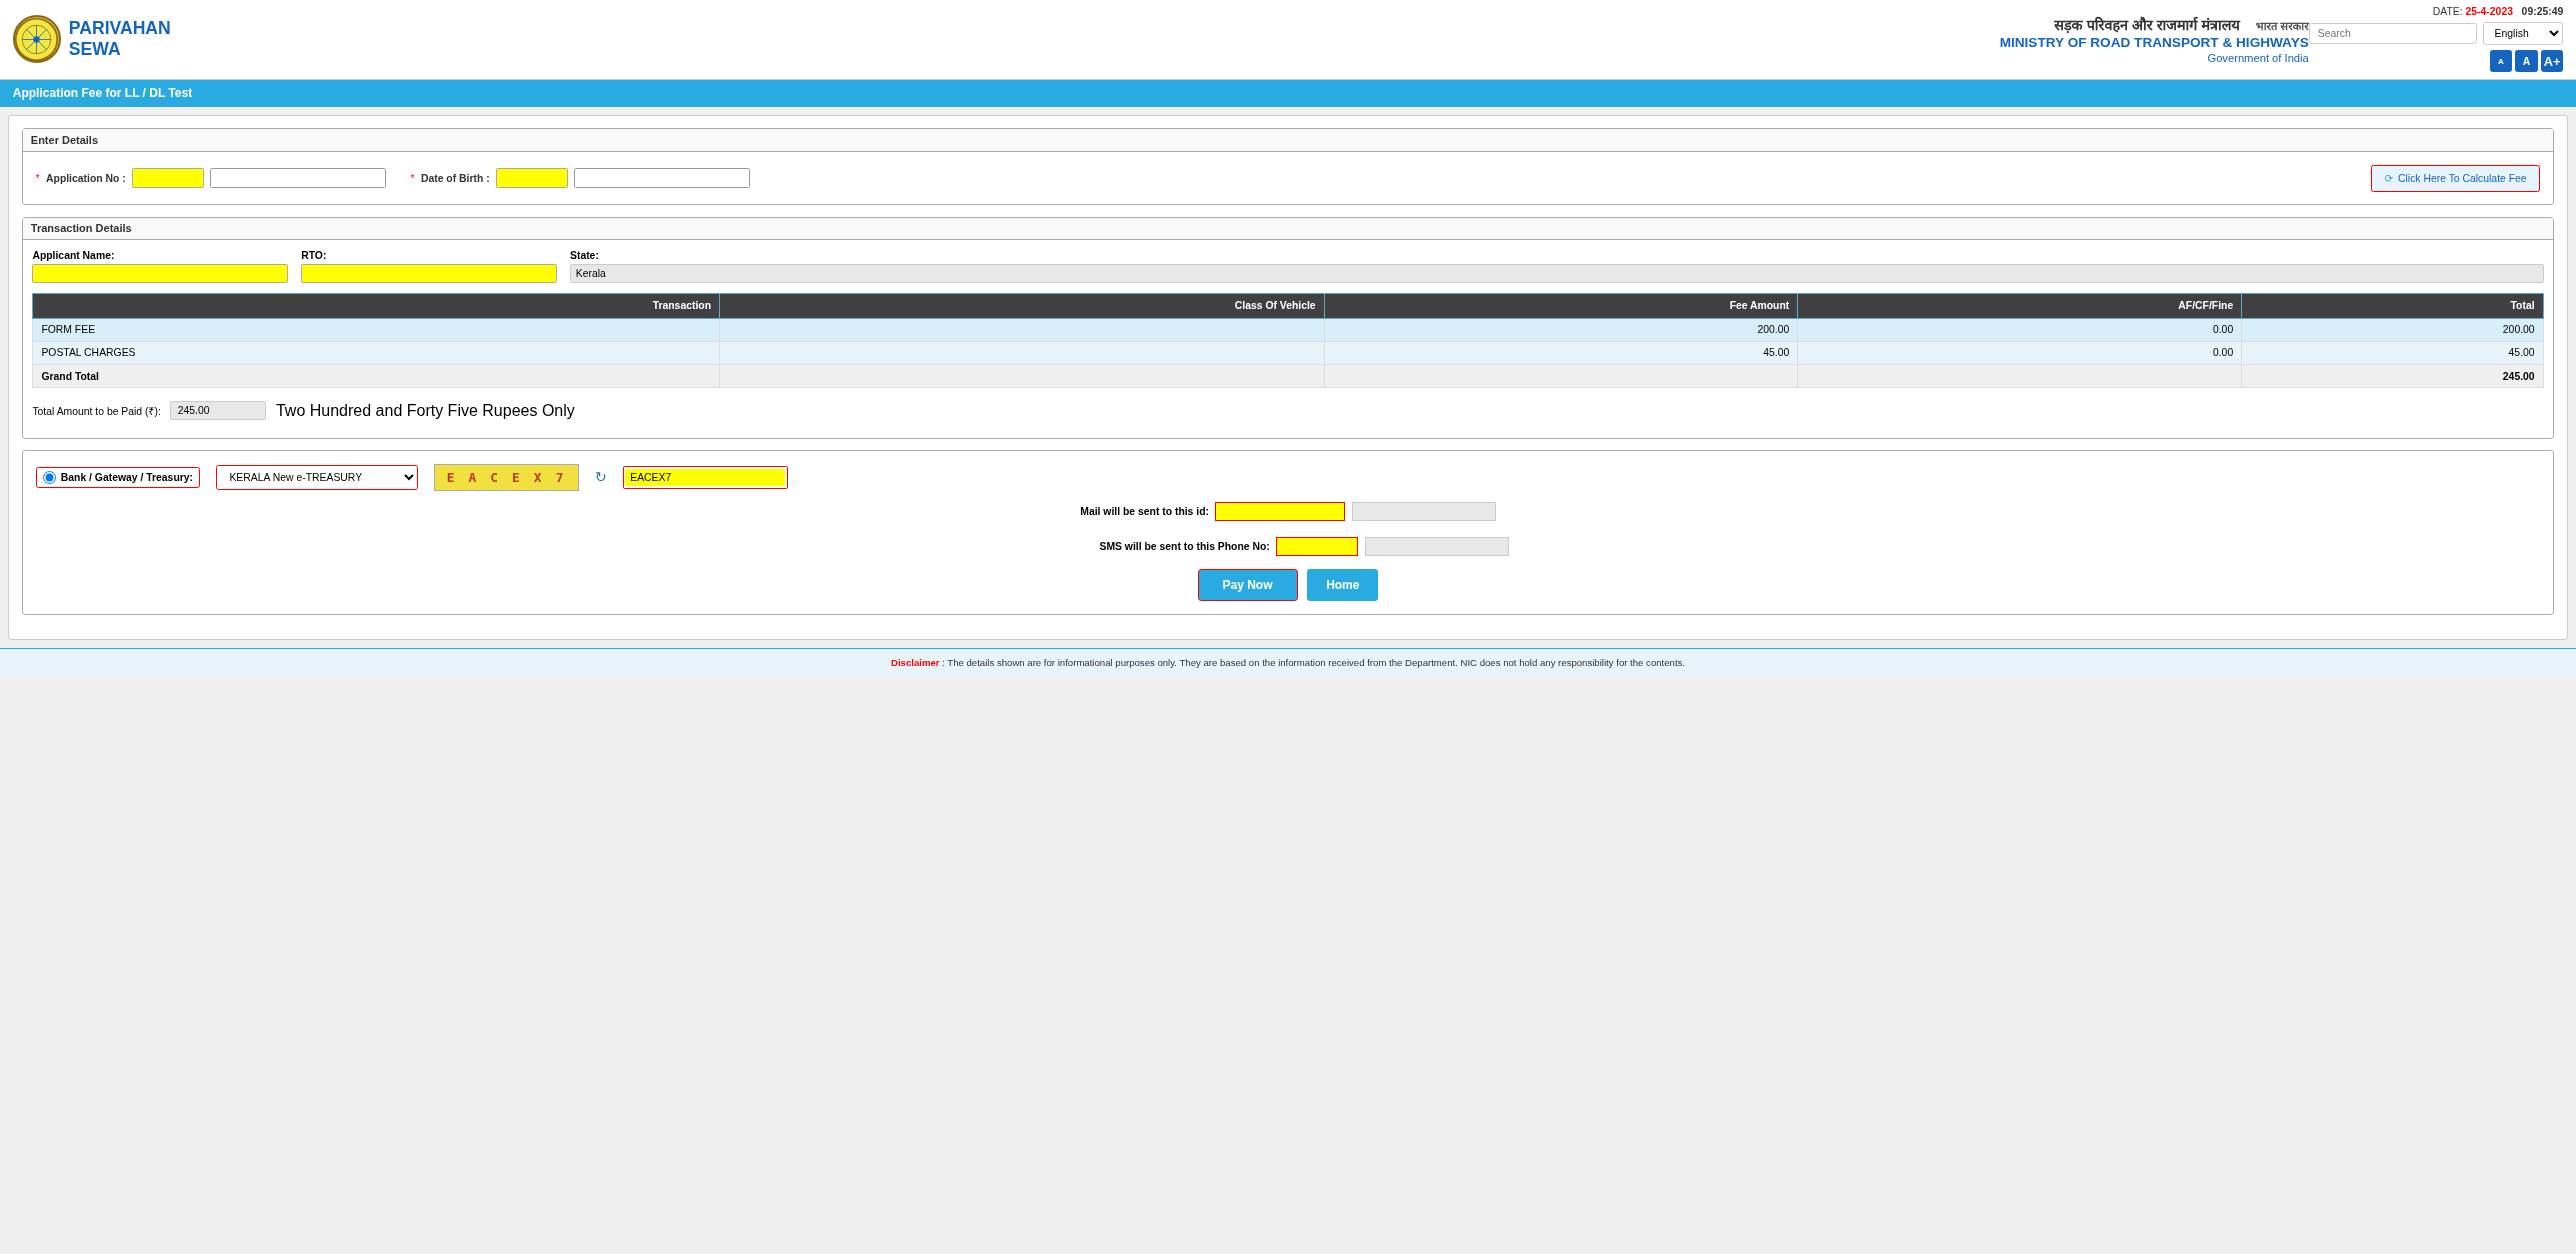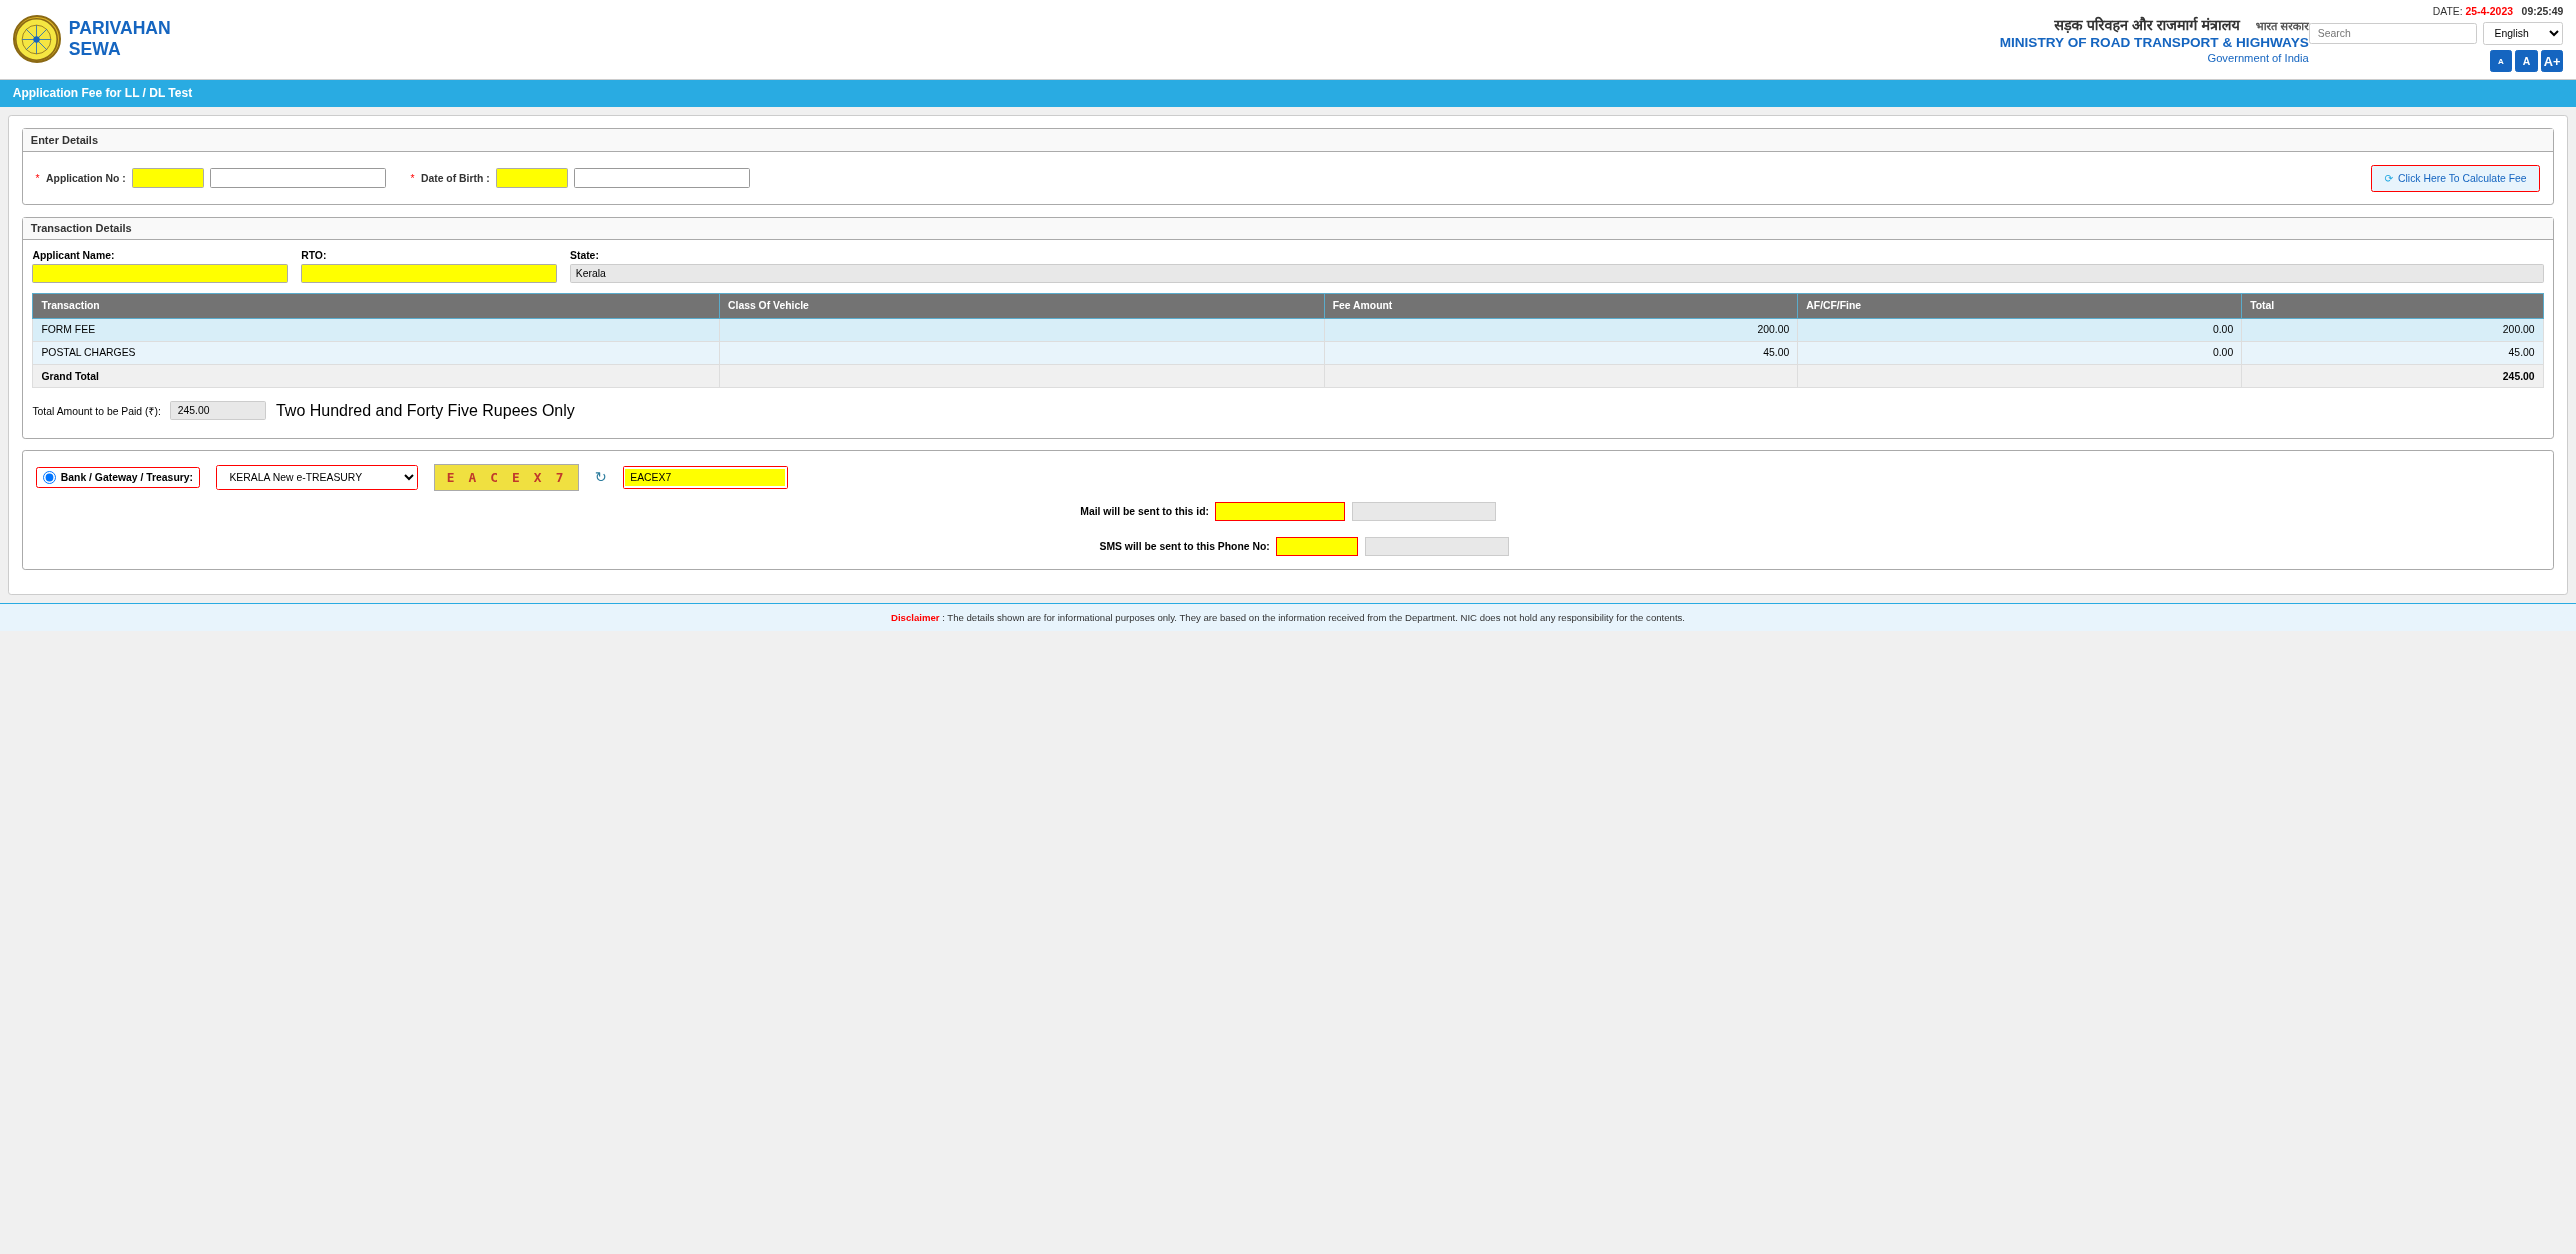--- a/index.html
+++ b/index.html
@@ -54,21 +54,21 @@
     .trans-field { display: flex; flex-direction: column; gap: 3.2px; }
     .trans-field.applicant { flex: 0 0 256px; }
     .trans-field.rto { flex: 0 0 256px; }
     .trans-field.state { flex: 1; }
     .trans-field label { font-weight: bold; font-size: 10.4px; }
     .trans-input { border: 0.8px solid #ccc; padding: 3.2px 4.8px; border-radius: 1.6px; background: #e8e8e8; font-size: 10.4px; width: 100%; }
     .trans-input.highlight { background: #FFFF00; border: 1.6px solid #aaa; }
 
     
     .fee-table { width: 100%; border-collapse: collapse; margin-top: 6.4px; }
-    .fee-table th { background: #737373; color: white; padding: 6.4px 8px; text-align: left; font-size: 10.4px; border: 0.8px solid #5aaccc; }
+    .fee-table th { background: #404040; color: white; padding: 6.4px 8px; text-align: right; font-size: 10.4px; border: 0.8px solid #5aaccc; }
     .fee-table td { padding: 5.6px 8px; border: 0.8px solid #ddd; font-size: 10.4px; }
     .fee-table tr:nth-child(even) { background: #e8f4fb; }
     .fee-table tr:nth-child(odd) { background: #f5fbff; }
     .fee-table .grand-total td { font-weight: bold; background: #f0f0f0; }
     .fee-table .partial-row td { background: #d8eef8; }
 
     
     .total-amount-row { display: flex; align-items: center; gap: 9.6px; padding: 8px 0; margin-top: 4.8px; }
     .total-label { font-size: 10.4px; }
     .total-input { border: 0.8px solid #ccc; padding: 3.2px 6.4px; background: #e8e8e8; font-size: 10.4px; width: 96px; border-radius: 1.6px; }
@@ -281,20 +281,24 @@
         </div>
         <div class="sms-group">
           <span class="sms-label">SMS will be sent to this Phone No:</span>
           <div class="sms-input-wrap">
             <input class="sms-input" type="text" style="">
           </div>
           <input class="sms-field-ext" type="text" style="">
         </div>
       </div>
 
+      <div class="buttons-row">
+        <button class="pay-btn">Pay Now</button>
+        <button class="home-btn">Home</button>
+      </div>
     </div>
   </div>
 
 </div>
 
 <div class="footer">
   <span class="disclaimer-label">Disclaimer</span>
   <span>: The details shown are for informational purposes only. They are based on the information received from the Department. NIC does not hold any responsibility for the contents.</span>
 </div>
 

